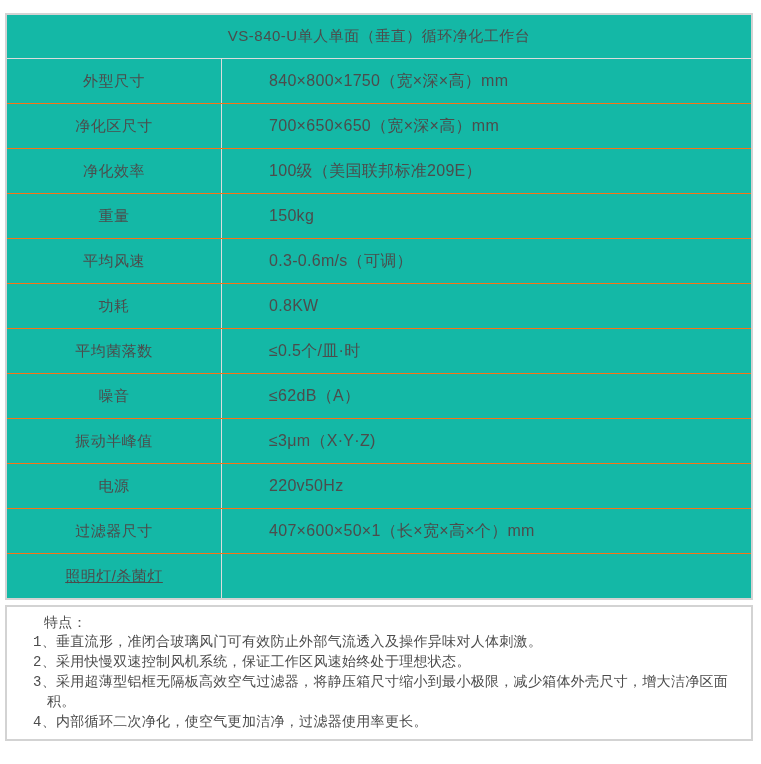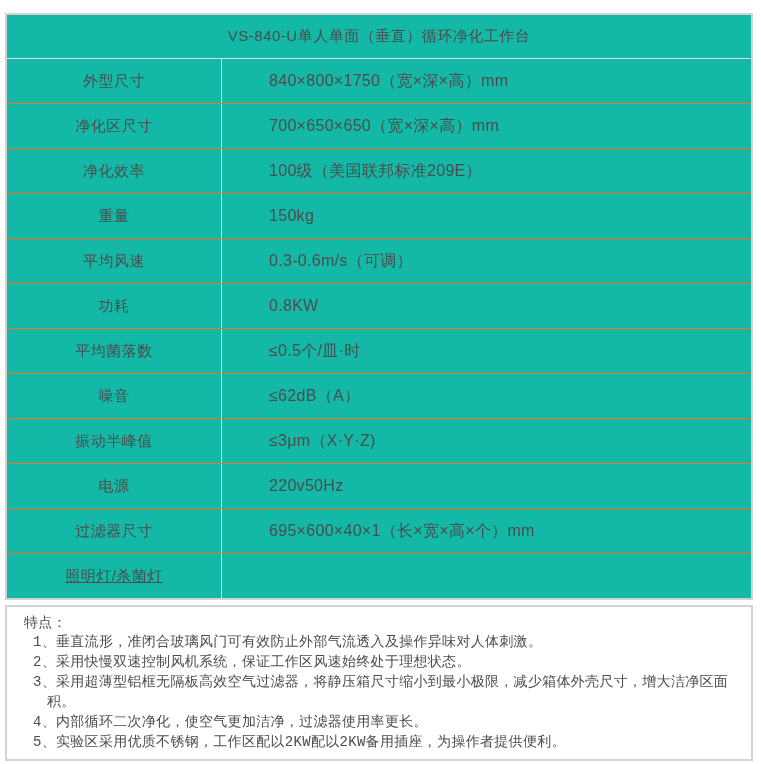--- a/index.html
+++ b/index.html
@@ -68,20 +68,21 @@
     box-sizing: border-box;
     border: 2px solid #d3d3d3;
     background: #ffffff;
     padding: 5px 14px 7px 10px;
     font-size: 14px;
     line-height: 20px;
     letter-spacing: 0.3px;
   }
   .features-heading {
     padding-left: 7px;
+    margin-left: 20px;
   }
   .feature-item {
     padding-left: 30px;
     text-indent: -14px;
     font-family: Liberation Mono, monospace;
   }
 </style>
 </head>
 <body>
 
@@ -123,27 +124,26 @@
   <div class="spec-row">
     <div class="spec-label">振动半峰值</div>
     <div class="spec-value">≤3μm（X·Y·Z)</div>
   </div>
   <div class="spec-row">
     <div class="spec-label">电源</div>
     <div class="spec-value">220v50Hz</div>
   </div>
   <div class="spec-row">
     <div class="spec-label">过滤器尺寸</div>
-    <div class="spec-value">695×600×40×1（长×宽×高×个）mm</div>
+    <div class="spec-value">407×600×50×1（长×宽×高×个）mm</div>
   </div>
   <div class="spec-row">
     <div class="spec-label">照明灯/杀菌灯</div>
   </div>
 </div>
 
 <div class="features">
   <div class="features-heading">特点：</div>
   <div class="feature-item">1、垂直流形，准闭合玻璃风门可有效防止外部气流透入及操作异味对人体刺激。</div>
   <div class="feature-item">2、采用快慢双速控制风机系统，保证工作区风速始终处于理想状态。</div>
   <div class="feature-item">3、采用超薄型铝框无隔板高效空气过滤器，将静压箱尺寸缩小到最小极限，减少箱体外壳尺寸，增大洁净区面积。</div>
   <div class="feature-item">4、内部循环二次净化，使空气更加洁净，过滤器使用率更长。</div>
-  <div class="feature-item">5、实验区采用优质不锈钢，工作区配以2KW配以2KW备用插座，为操作者提供便利。</div>
 </div>
 
 </body></html>

